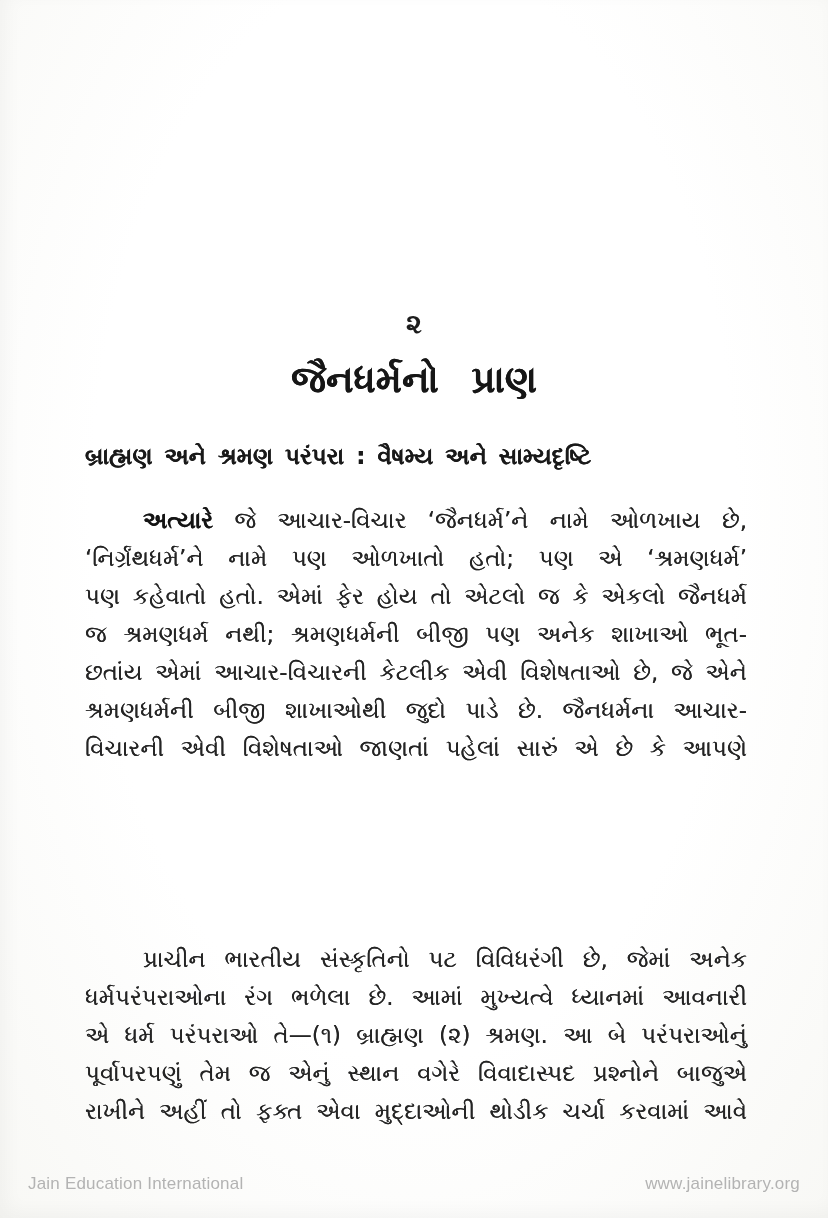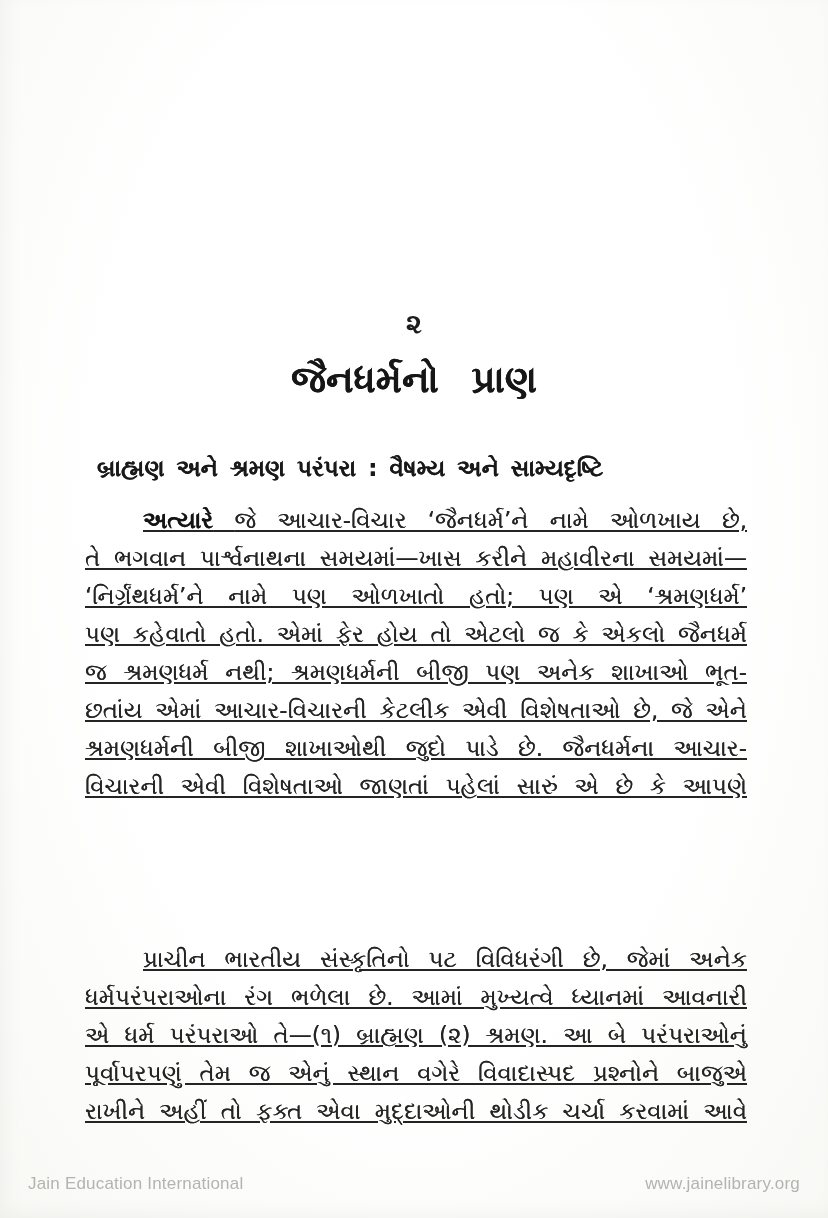--- a/index.html
+++ b/index.html
@@ -39,42 +39,41 @@
     font-weight: bold;
     word-spacing: 20px;
     color: #161616;
     text-shadow: 0 0 0.5px #333;
   }
   .subtitle {
     position: absolute;
     top: 443px;
     left: 85px;
     width: 662px;
-    margin: 12px;
+    margin: 0;
     font-size: 23px;
     font-weight: bold;
     color: #191919;
     text-shadow: 0 0 0.4px #333;
     word-spacing: 4px;
   }
   .para {
     position: absolute;
     left: 85px;
     width: 662px;
     font-size: 23px;
     line-height: 38px;
     color: #242424;
     text-shadow: 0 0 0.3px #4a4a4a;
   }
   .para-1 { top: 501px; }
   .para-2 { top: 940px; }
   .jline {
     text-align: justify;
     text-align-last: justify;
-    text-decoration: underline;
   }
   .jline.last {
     text-align: left;
     text-align-last: left;
   }
   .jline.indent { text-indent: 58px; }
   .lead { font-weight: bold; color: #141414; }
   .footer {
     position: absolute;
     top: 1174px;
@@ -98,21 +97,20 @@
 <div class="page">
 
   <div class="chapter-number">૨</div>
 
   <h1 class="title">જૈનધર્મનો પ્રાણ</h1>
 
   <h2 class="subtitle">બ્રાહ્મણ અને શ્રમણ પરંપરા : વૈષમ્ય અને સામ્યદૃષ્ટિ</h2>
 
   <div class="para para-1">
     <div class="jline indent"><span class="lead">અત્યારે</span> <span>જે આચાર-વિચાર ‘જૈનધર્મ’ને નામે ઓળખાય છે,</span></div>
-    <div class="jline">તે ભગવાન પાર્શ્વનાથના સમયમાં—ખાસ કરીને મહાવીરના સમયમાં—</div>
     <div class="jline">‘નિર્ગ્રંથધર્મ’ને નામે પણ ઓળખાતો હતો; પણ એ ‘શ્રમણધર્મ’</div>
     <div class="jline">પણ કહેવાતો હતો. એમાં ફેર હોય તો એટલો જ કે એકલો જૈનધર્મ</div>
     <div class="jline">જ શ્રમણધર્મ નથી; શ્રમણધર્મની બીજી પણ અનેક શાખાઓ ભૂત-</div>
     <div class="jline">છતાંય એમાં આચાર-વિચારની કેટલીક એવી વિશેષતાઓ છે, જે એને</div>
     <div class="jline">શ્રમણધર્મની બીજી શાખાઓથી જુદો પાડે છે. જૈનધર્મના આચાર-</div>
     <div class="jline">વિચારની એવી વિશેષતાઓ જાણતાં પહેલાં સારું એ છે કે આપણે</div>
   </div>
 
   <div class="para para-2">
     <div class="jline indent">પ્રાચીન ભારતીય સંસ્કૃતિનો પટ વિવિધરંગી છે, જેમાં અનેક</div>

